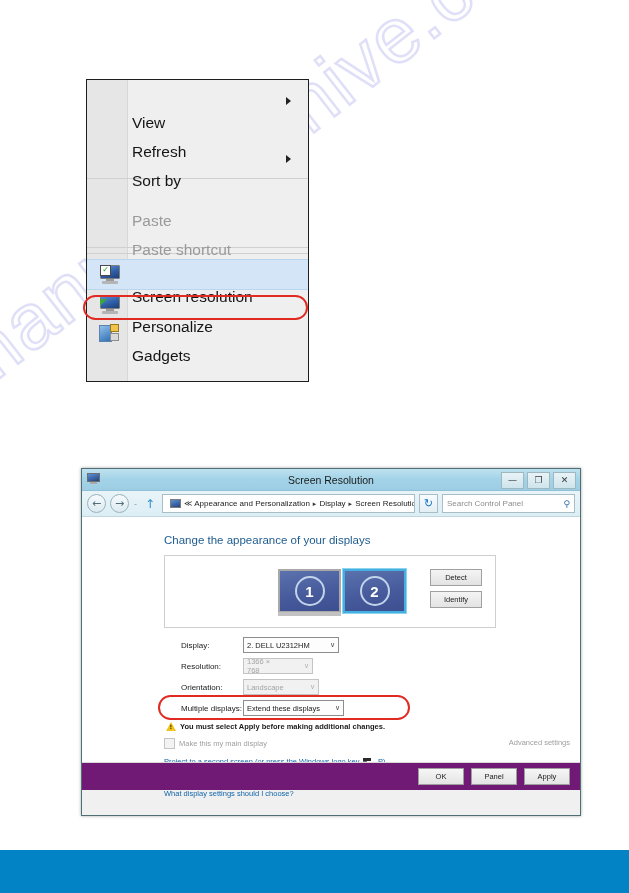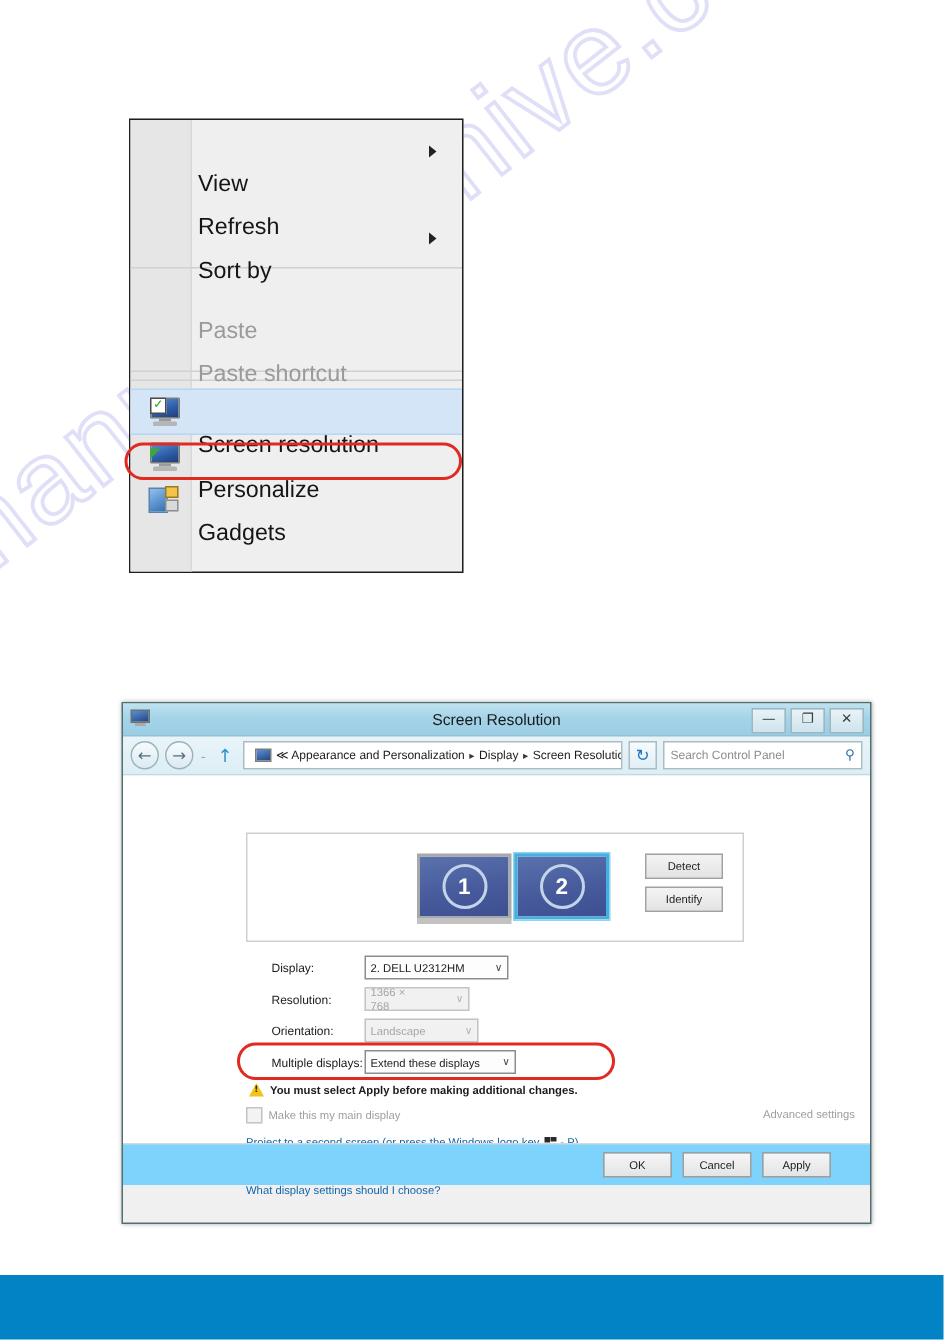--- a/index.html
+++ b/index.html
@@ -464,26 +464,26 @@
     position:absolute; left:4.4px; top:0; width:3.6px; height:3.7px;
     background:#2a2a2a;
     box-shadow: 0 4.3px 0 #2a2a2a;
   }
 
   .sr-footer {
     position: absolute;
     left: 0; bottom: 0;
     width: 100%;
     height: 28px;
-    background: #7dd3fc;
+    background: #701a75;
     border-top: 1px solid #d8d8d8;
     display: flex;
     align-items: center;
     justify-content: flex-end;
-    padding-right: 26px;
+    padding-right: 10px;
     gap: 7px;
     box-sizing: border-box;
   }
   .footer-btn {
     width: 44px; height: 15px;
     border: 1px solid #9e9e9e;
     background: linear-gradient(180deg,#f6f6f6,#e4e4e4);
     font-size: 7.5px;
     color: #1b1b1b;
     display: flex; align-items: center; justify-content: center;
@@ -608,20 +608,21 @@
     <span class="refresh-btn">↻</span>
 
     <span class="searchbox">
       <span>Search Control Panel</span>
       <span class="mag">⚲</span>
     </span>
   </div>
 
   <div class="sr-body">
 
+    <div class="sr-heading">Change the appearance of your displays</div>
 
     <div class="display-preview">
       <div class="monitor" id="monitor-1">
         <span class="num">1</span>
       </div>
       <div class="monitor" id="monitor-2">
         <span class="num">2</span>
       </div>
       <div class="side-btn" id="btn-detect">Detect</div>
       <div class="side-btn" id="btn-identify">Identify</div>
@@ -678,20 +679,20 @@
     </div>
     <div class="link-row" id="link-2">
       <span>Make text and other items larger or smaller</span>
     </div>
     <div class="link-row" id="link-3">
       <span>What display settings should I choose?</span>
     </div>
 
     <div class="sr-footer">
       <span class="footer-btn">OK</span>
-      <span class="footer-btn">Cancel</span>
+      <span class="footer-btn">Panel</span>
       <span class="footer-btn">Apply</span>
     </div>
 
   </div>
 </div>
 
 <div id="bottom-bar"></div>
 
 </body></html>

